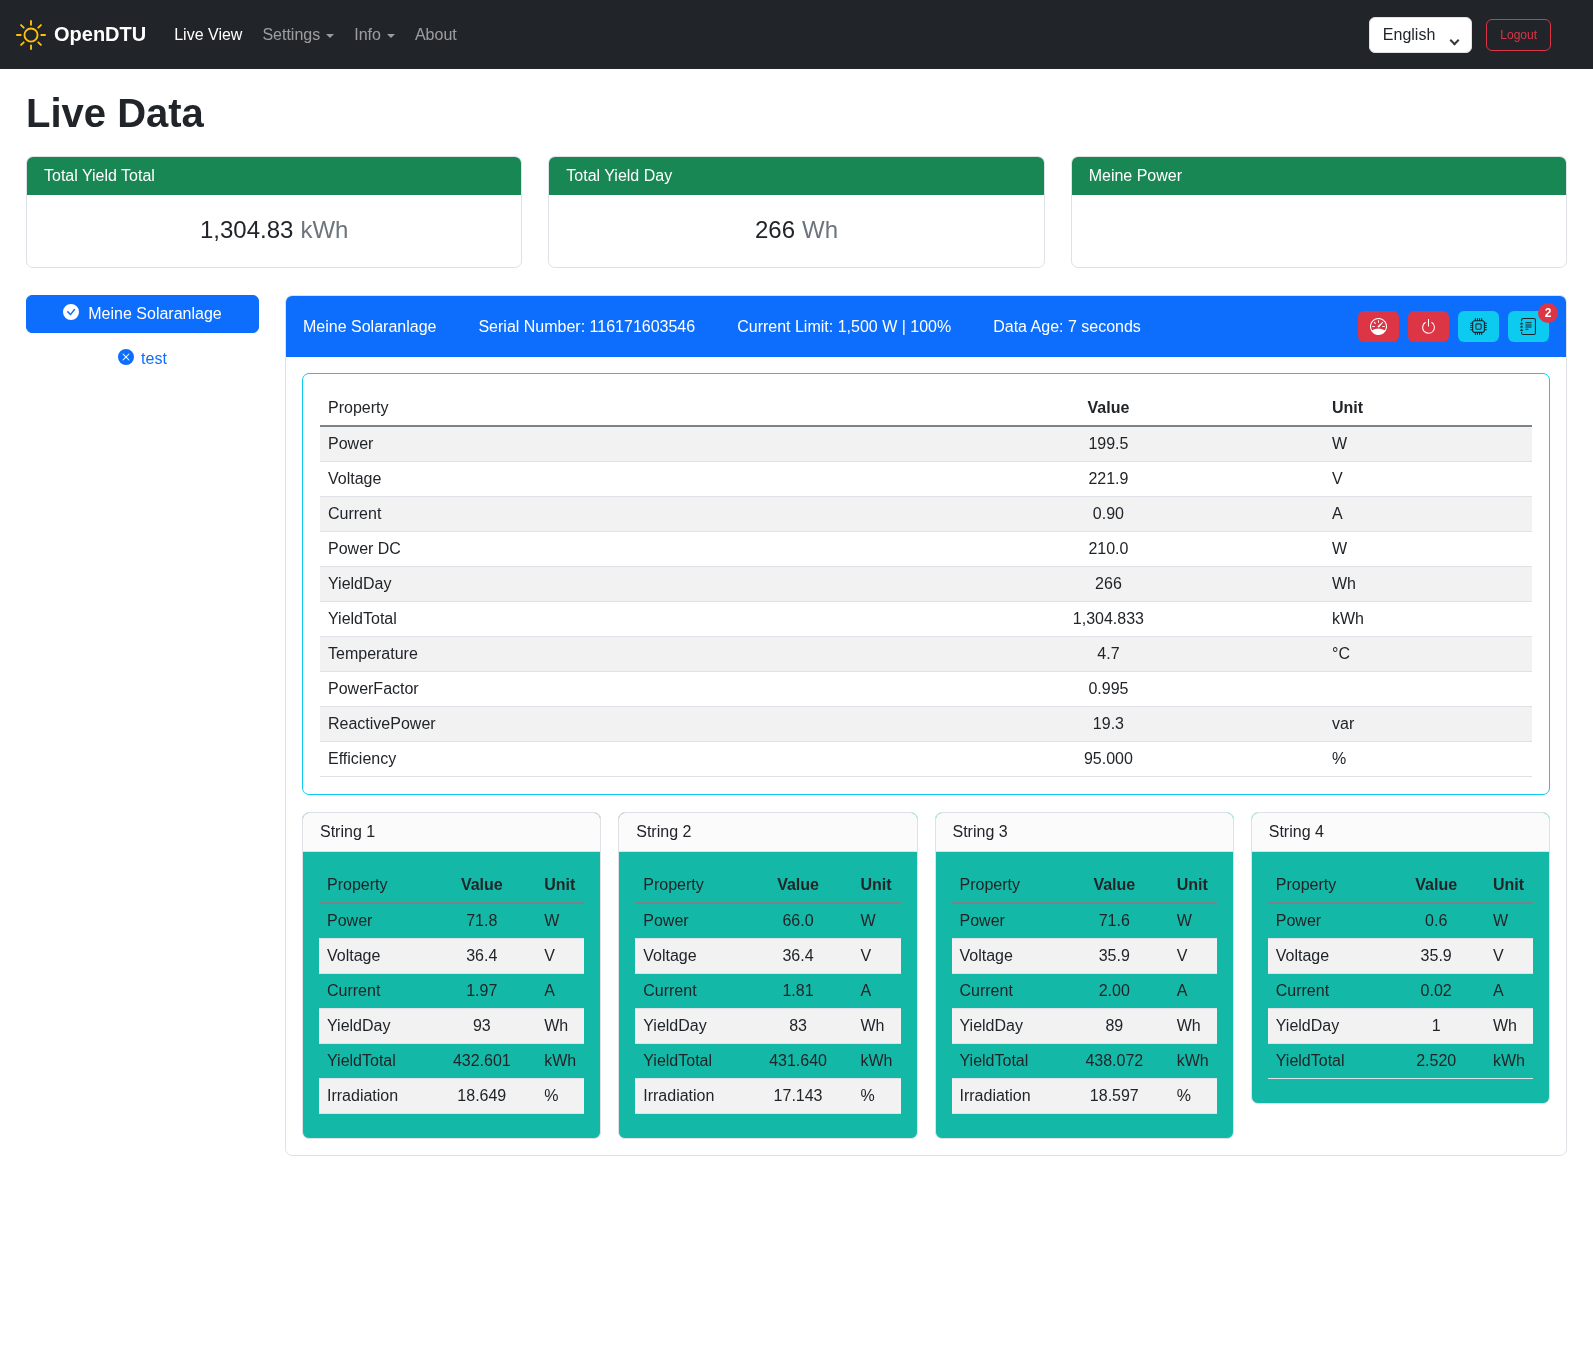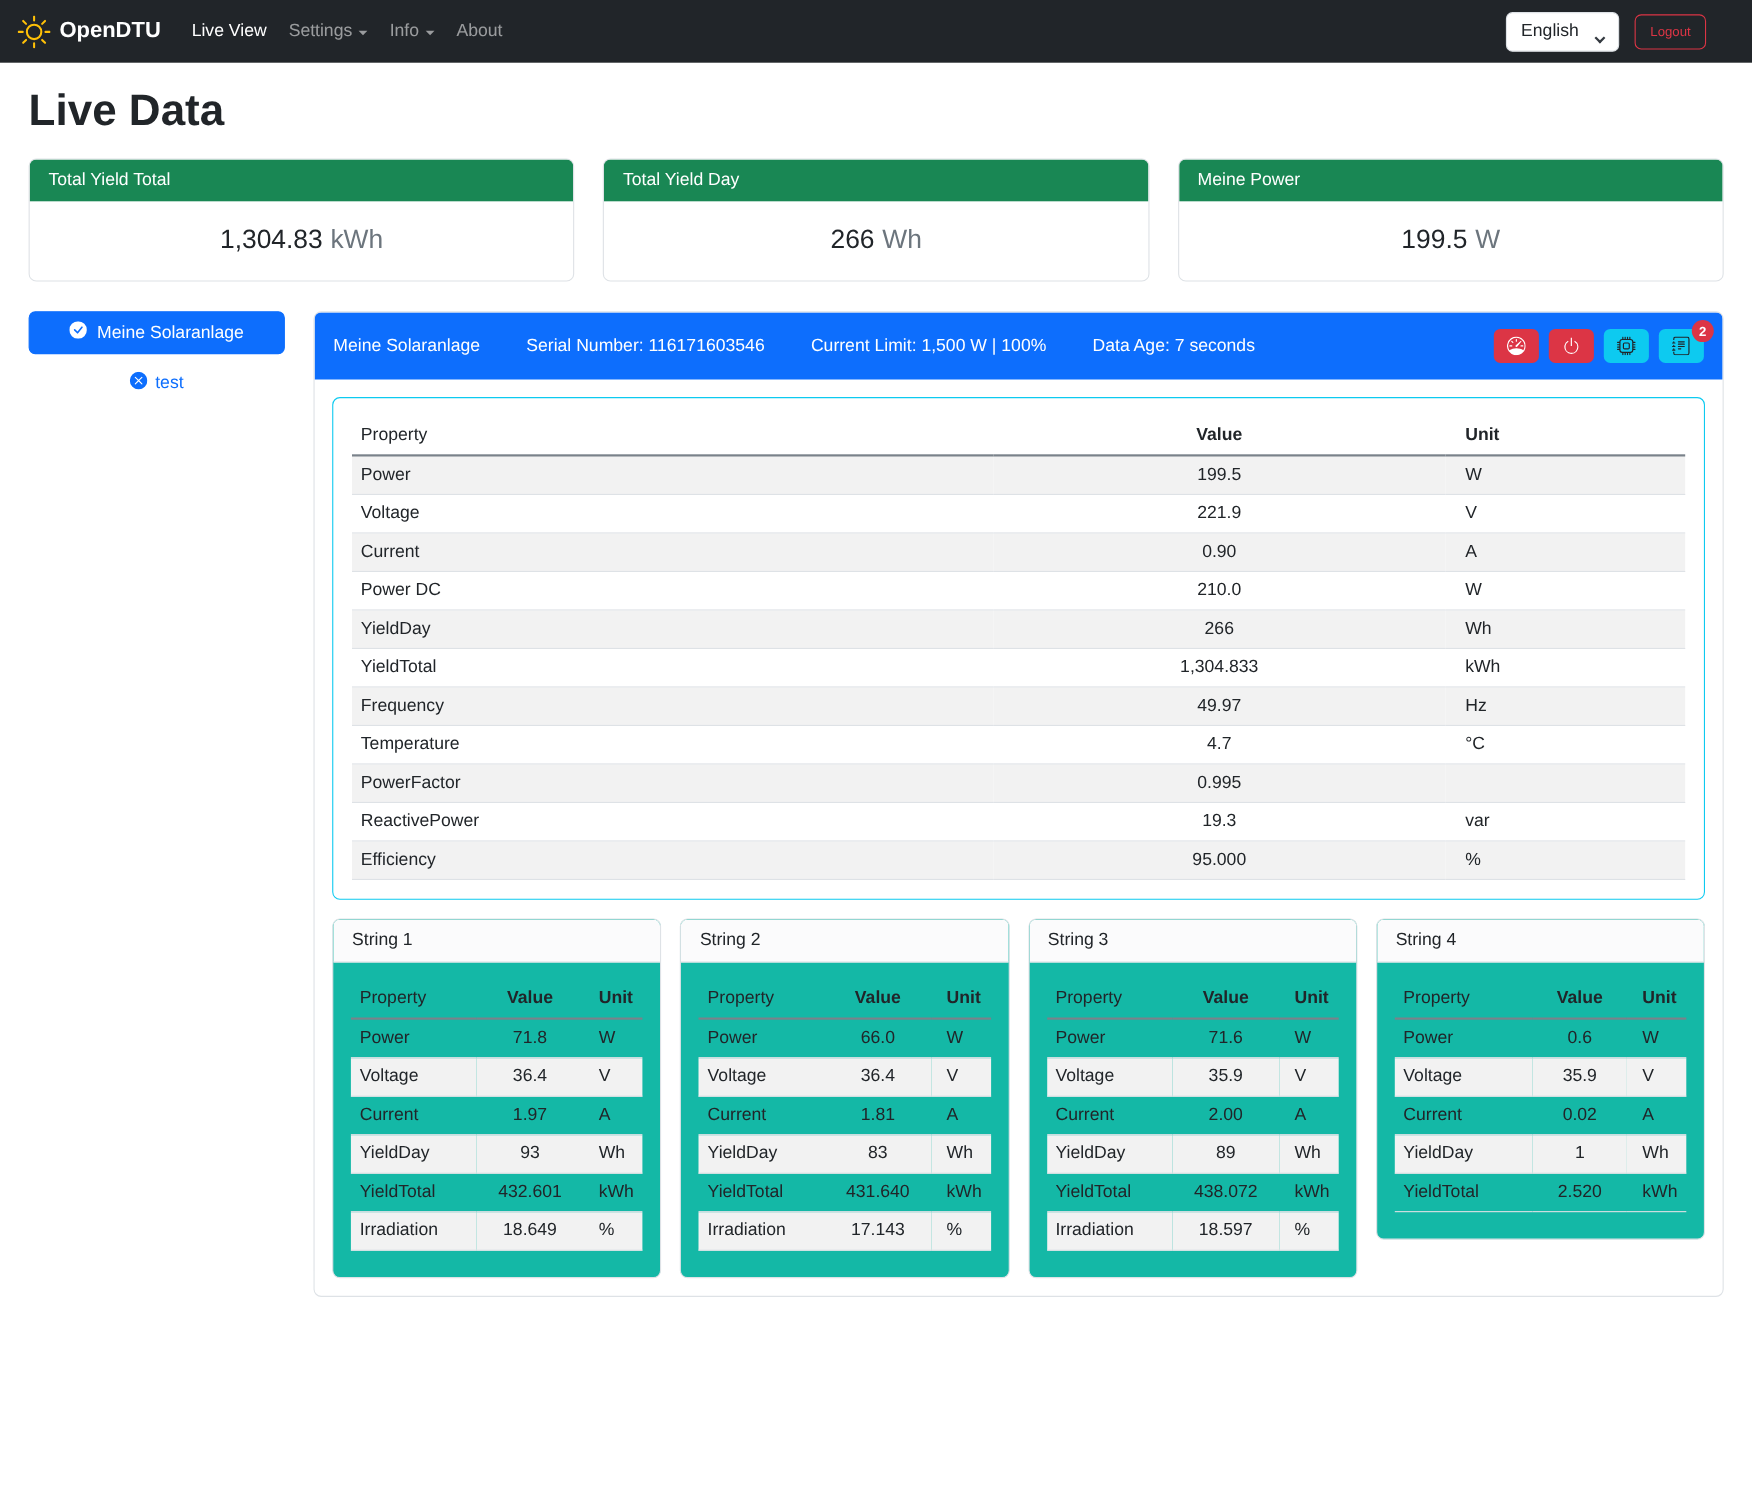--- a/index.html
+++ b/index.html
@@ -12,21 +12,21 @@
     min-width: 1593px;
   }
 
   
   .navbar {
     background: var(--navbar, #212529);
     display: flex;
     justify-content: space-between;
     align-items: center;
     padding: 8px 16px;
-    height: 57px;
+    height: 69px;
   }
   .nav-left { display: flex; align-items: center; }
   .brand {
     display: flex; align-items: center; gap: 8px;
     color: #fff; text-decoration: none;
     font-size: 20px; font-weight: 600; margin-right: 18px;
   }
   .brand-icon svg { display: block; }
   .nav-link {
     color: rgba(255,255,255,.55);
@@ -217,23 +217,20 @@
       </div>
     </div>
     <div class="card">
       <div class="card-header-success">Total Yield Day</div>
       <div class="card-body-center">
         <span class="big-val">266</span><span class="big-unit">Wh</span>
       </div>
     </div>
     <div class="card">
       <div class="card-header-success">Meine Power</div>
-      <div class="card-body-center">
-        <span class="big-val">199.5</span><span class="big-unit">W</span>
-      </div>
     </div>
   </div>
 
   <div class="main-row">
     <aside class="sidebar">
       <button class="inv-btn">
         <span>
           <svg width="16" height="16" viewBox="0 0 16 16" fill="#fff">
               <path d="M16 8A8 8 0 1 1 0 8a8 8 0 0 1 16 0m-3.97-3.03a.75.75 0 0 0-1.08.022L7.477 9.417 5.384 7.323a.75.75 0 0 0-1.06 1.06L6.97 11.03a.75.75 0 0 0 1.079-.02l3.992-4.99a.75.75 0 0 0-.01-1.05z"></path>
             </svg>
@@ -329,25 +326,20 @@
                     <td class="prop">YieldDay</td>
                     <td class="val">266</td>
                     <td class="unit">Wh</td>
                   </tr>
                   <tr>
                     <td class="prop">YieldTotal</td>
                     <td class="val">1,304.833</td>
                     <td class="unit">kWh</td>
                   </tr>
                   <tr>
-                    <td class="prop">Frequency</td>
-                    <td class="val">49.97</td>
-                    <td class="unit">Hz</td>
-                  </tr>
-                  <tr>
                     <td class="prop">Temperature</td>
                     <td class="val">4.7</td>
                     <td class="unit">°C</td>
                   </tr>
                   <tr>
                     <td class="prop">PowerFactor</td>
                     <td class="val">0.995</td>
                     <td class="unit"></td>
                   </tr>
                   <tr>

